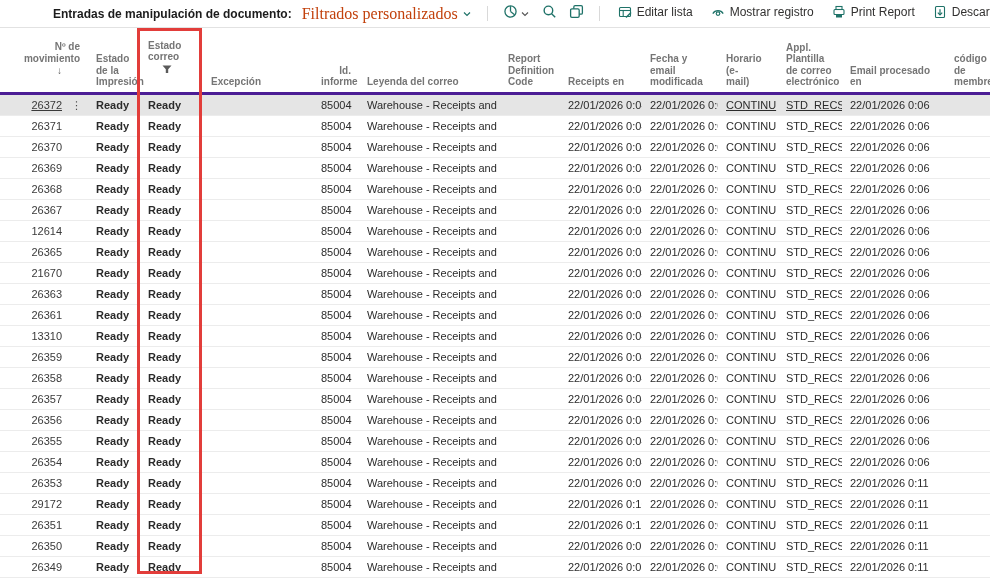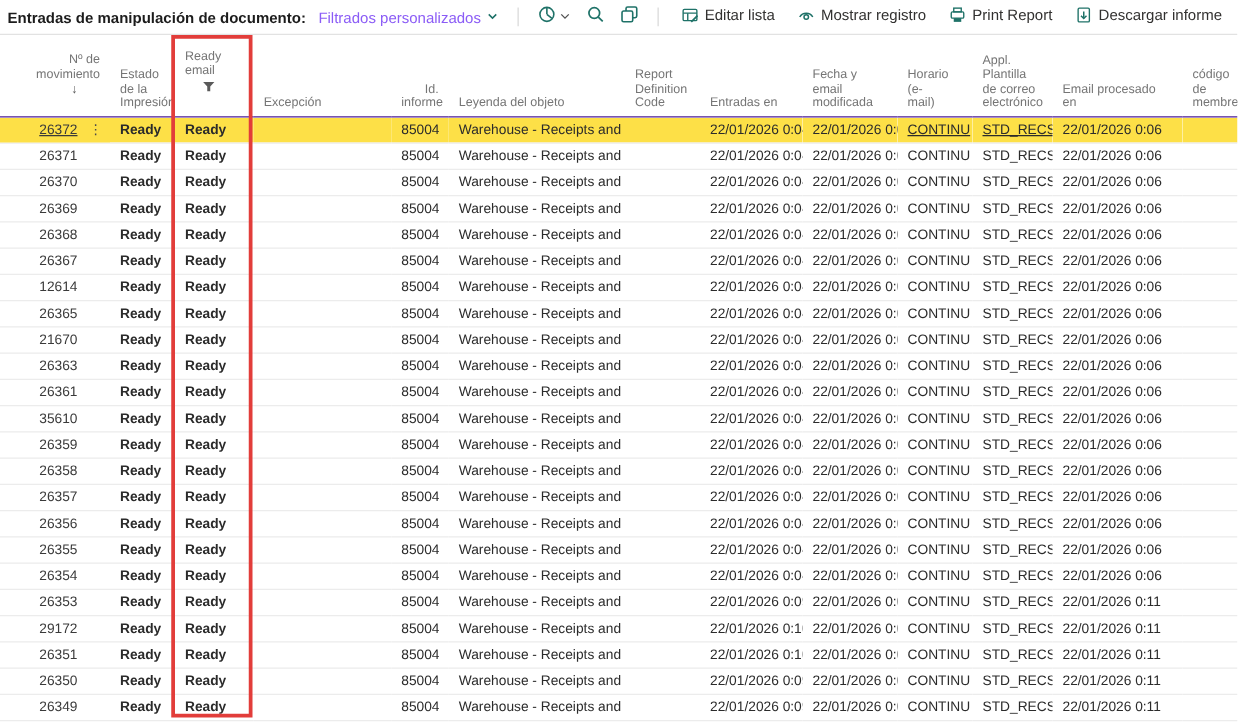--- a/index.html
+++ b/index.html
@@ -3,42 +3,42 @@
 <meta charset="utf-8">
 <style>
   * { margin:0; padding:0; box-sizing:border-box; }
   html,body { background:#fff; }
   body { font-family:"Liberation Sans", sans-serif; width:990px; height:580px; overflow:hidden; }
   .page { position:relative; width:990px; height:580px; background:#fff; }
 
   
   .toolbar { display:flex; align-items:center; height:28px; padding:0 8px 0 6px;
              border-bottom:1px solid #e2e2e2; white-space:nowrap; }
-  .caption { font-size:12px; font-weight:700; color:#1c1c1c; margin-right:10px; }
-  .link-btn { display:inline-flex; align-items:center; gap:4px; font-size:12px; color:#8b5cf6;
-              cursor:pointer; margin-right:6px; }
+  .caption { font-size:12px; font-weight:700; color:#1c1c1c; margin-right:10px;margin-left:47px; }
+  .link-btn { display:inline-flex; align-items:center; gap:4px; font-size:16px; color:#c2410c;
+              cursor:pointer; margin-right:6px;font-family:Liberation Serif, serif; }
   .vsep { width:1px; height:15px; background:#d9d9d9; margin:0 9px; flex:none; }
   .icon-btn { display:inline-flex; align-items:center; gap:2px; margin:0 6px; cursor:pointer; }
   .action { display:inline-flex; gap:5px; font-size:12px; color:#323130;
             cursor:pointer; margin:0 9px; background:none; border:none;
             font-family:"Liberation Sans", sans-serif; }
   .action svg, .icon-btn svg { flex:none; }
 
   
   table.grid { width:990px; border-collapse:collapse; table-layout:fixed; }
-  .grid th { height:39px; vertical-align:bottom; font-weight:400; font-size:10px; line-height:11.5px;
-             color:#757575; padding:0 8px 4px 8px; border-bottom:1px solid #4c1d95;
+  .grid th { height:39px; vertical-align:bottom; font-weight:700; font-size:10px; line-height:11.5px;
+             color:#757575; padding:0 8px 4px 8px; border-bottom:3px solid #4c1d95;
              white-space:pre-line; text-align:left; cursor:pointer; }
   .grid th.ar, .grid td.ar { text-align:right; }
   .grid td { height:20px; font-size:11px; line-height:20px; color:#2b2b2b; padding:0 8px;
              border-bottom:1px solid #ececec; white-space:nowrap; overflow:hidden; }
   .grid td.c-mov { text-align:right; padding-right:26px; position:relative; color:#3a3a3a; }
   .grid td.c-id  { text-align:right; padding-right:12px; }
   .status { color:#168639; font-weight:700; }
-  tr.selected td { background:#fde047; }
+  tr.selected td { background:#e5e5e5; }
   tr.selected .mov, tr.selected .drill { text-decoration:underline; }
   .dots { position:absolute; right:6px; top:0; line-height:20px; color:#4a4a4a; visibility:hidden;
           font-size:11px; cursor:pointer; }
   tr.selected .dots { visibility:visible; }
   .sort-arrow { display:block; color:#5f5f5f; font-size:10px; line-height:10px; margin:2px 18px 0 0;
                 text-align:right; }
   .funnel-wrap { display:block; margin:2px 0 0 14px; }
 
   
   .highlight-box { position:absolute; left:137px; top:28px; width:65px; height:546px;
@@ -145,32 +145,32 @@
     <thead>
       <tr>
         <th class="ar">
           <span>Nº de
 movimiento</span>
           <span class="sort-arrow">↓</span>
         </th>
         <th><span>Estado de la
 Impresión</span></th>
         <th>
-          <span>Ready email</span>
+          <span>Estado correo</span>
           <span class="funnel-wrap"><svg width="10" height="9" viewBox="0 0 10 9">
                 <path d="M0.5 0.5 H9.5 L6.2 4.2 V8 L3.8 8 V4.2 Z" fill="#5a5a5a"></path>
               </svg></span>
         </th>
         <th><span>Excepción</span></th>
         <th class="ar"><span>Id. informe</span></th>
-        <th><span>Leyenda del objeto</span></th>
+        <th><span>Leyenda del correo</span></th>
         <th><span>Report
 Definition
 Code</span></th>
-        <th><span>Entradas en</span></th>
+        <th><span>Receipts en</span></th>
         <th><span>Fecha y email
 modificada</span></th>
         <th><span>Horario (e-
 mail)</span></th>
         <th><span>Appl. Plantilla
 de correo
 electrónico</span></th>
         <th><span>Email procesado en</span></th>
         <th><span>código de
 membrete</span></th>
@@ -382,21 +382,21 @@
           <td>22/01/2026 0:04</td>
           <td>22/01/2026 0:00</td>
           <td><span class="drill">CONTINU</span></td>
           <td><span class="drill">STD_RECSHIP</span></td>
           <td>22/01/2026 0:06</td>
           <td></td>
         </tr>
 
         <tr>
           <td class="c-mov">
-            <span class="mov">35610</span>
+            <span class="mov">13310</span>
             
           </td>
           <td class="status">Ready</td>
           <td class="status">Ready</td>
           <td></td>
           <td class="c-id">85004</td>
           <td>Warehouse - Receipts and Ship...</td>
           <td></td>
           <td>22/01/2026 0:04</td>
           <td>22/01/2026 0:00</td>

